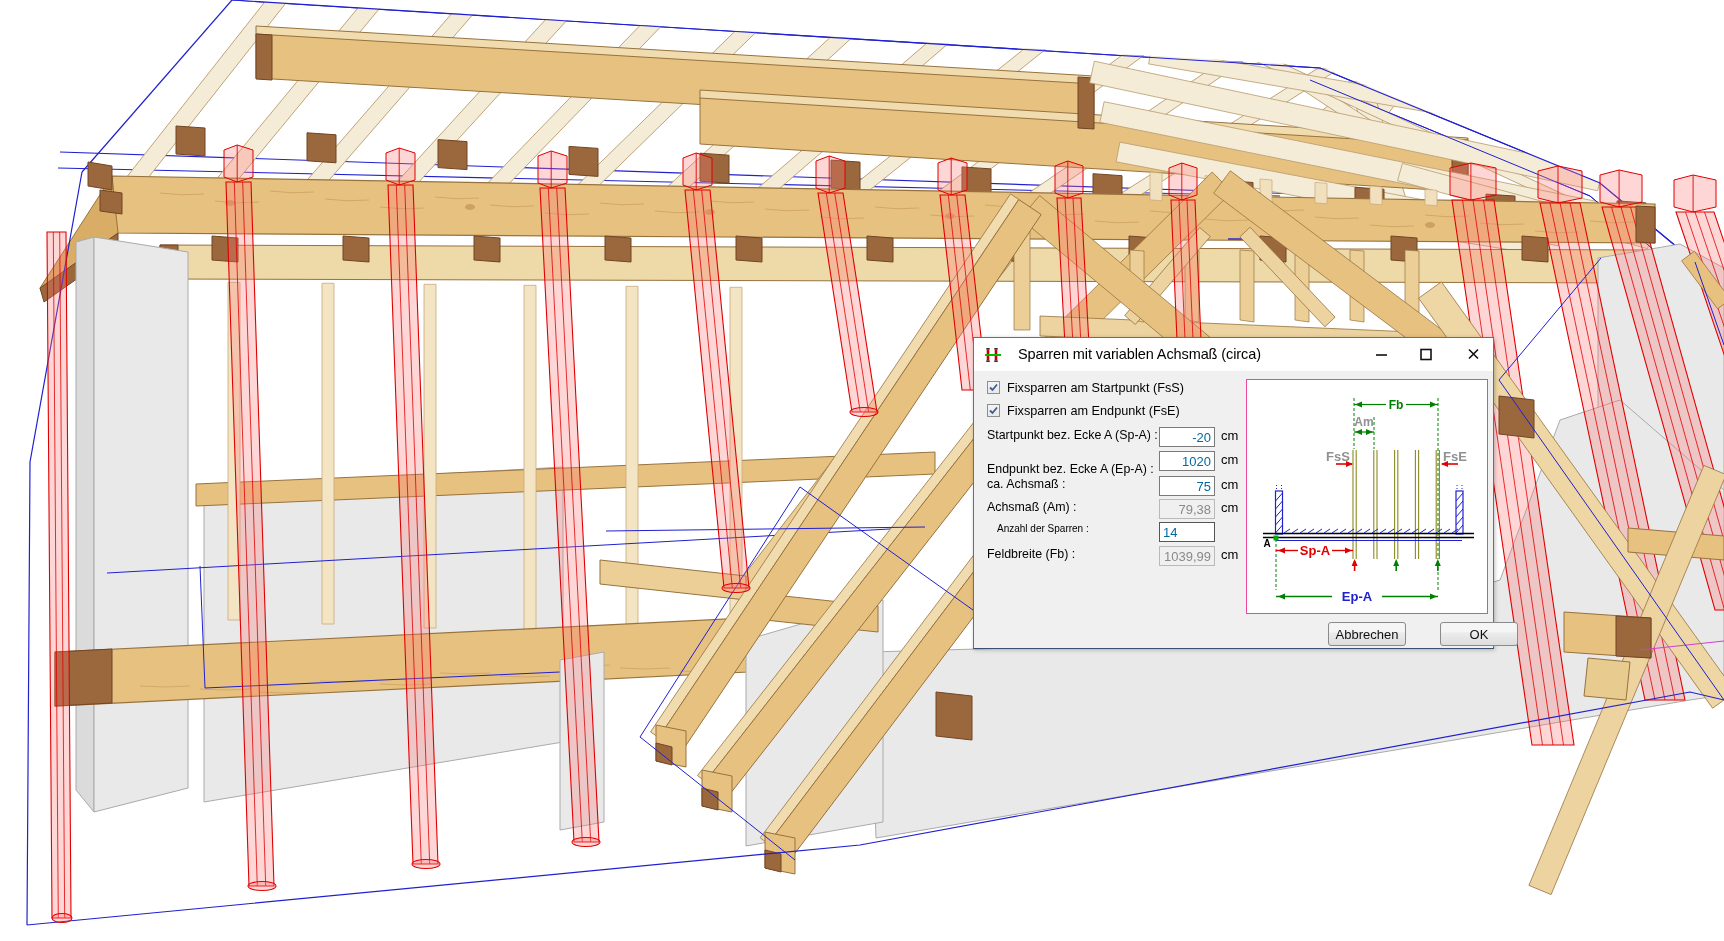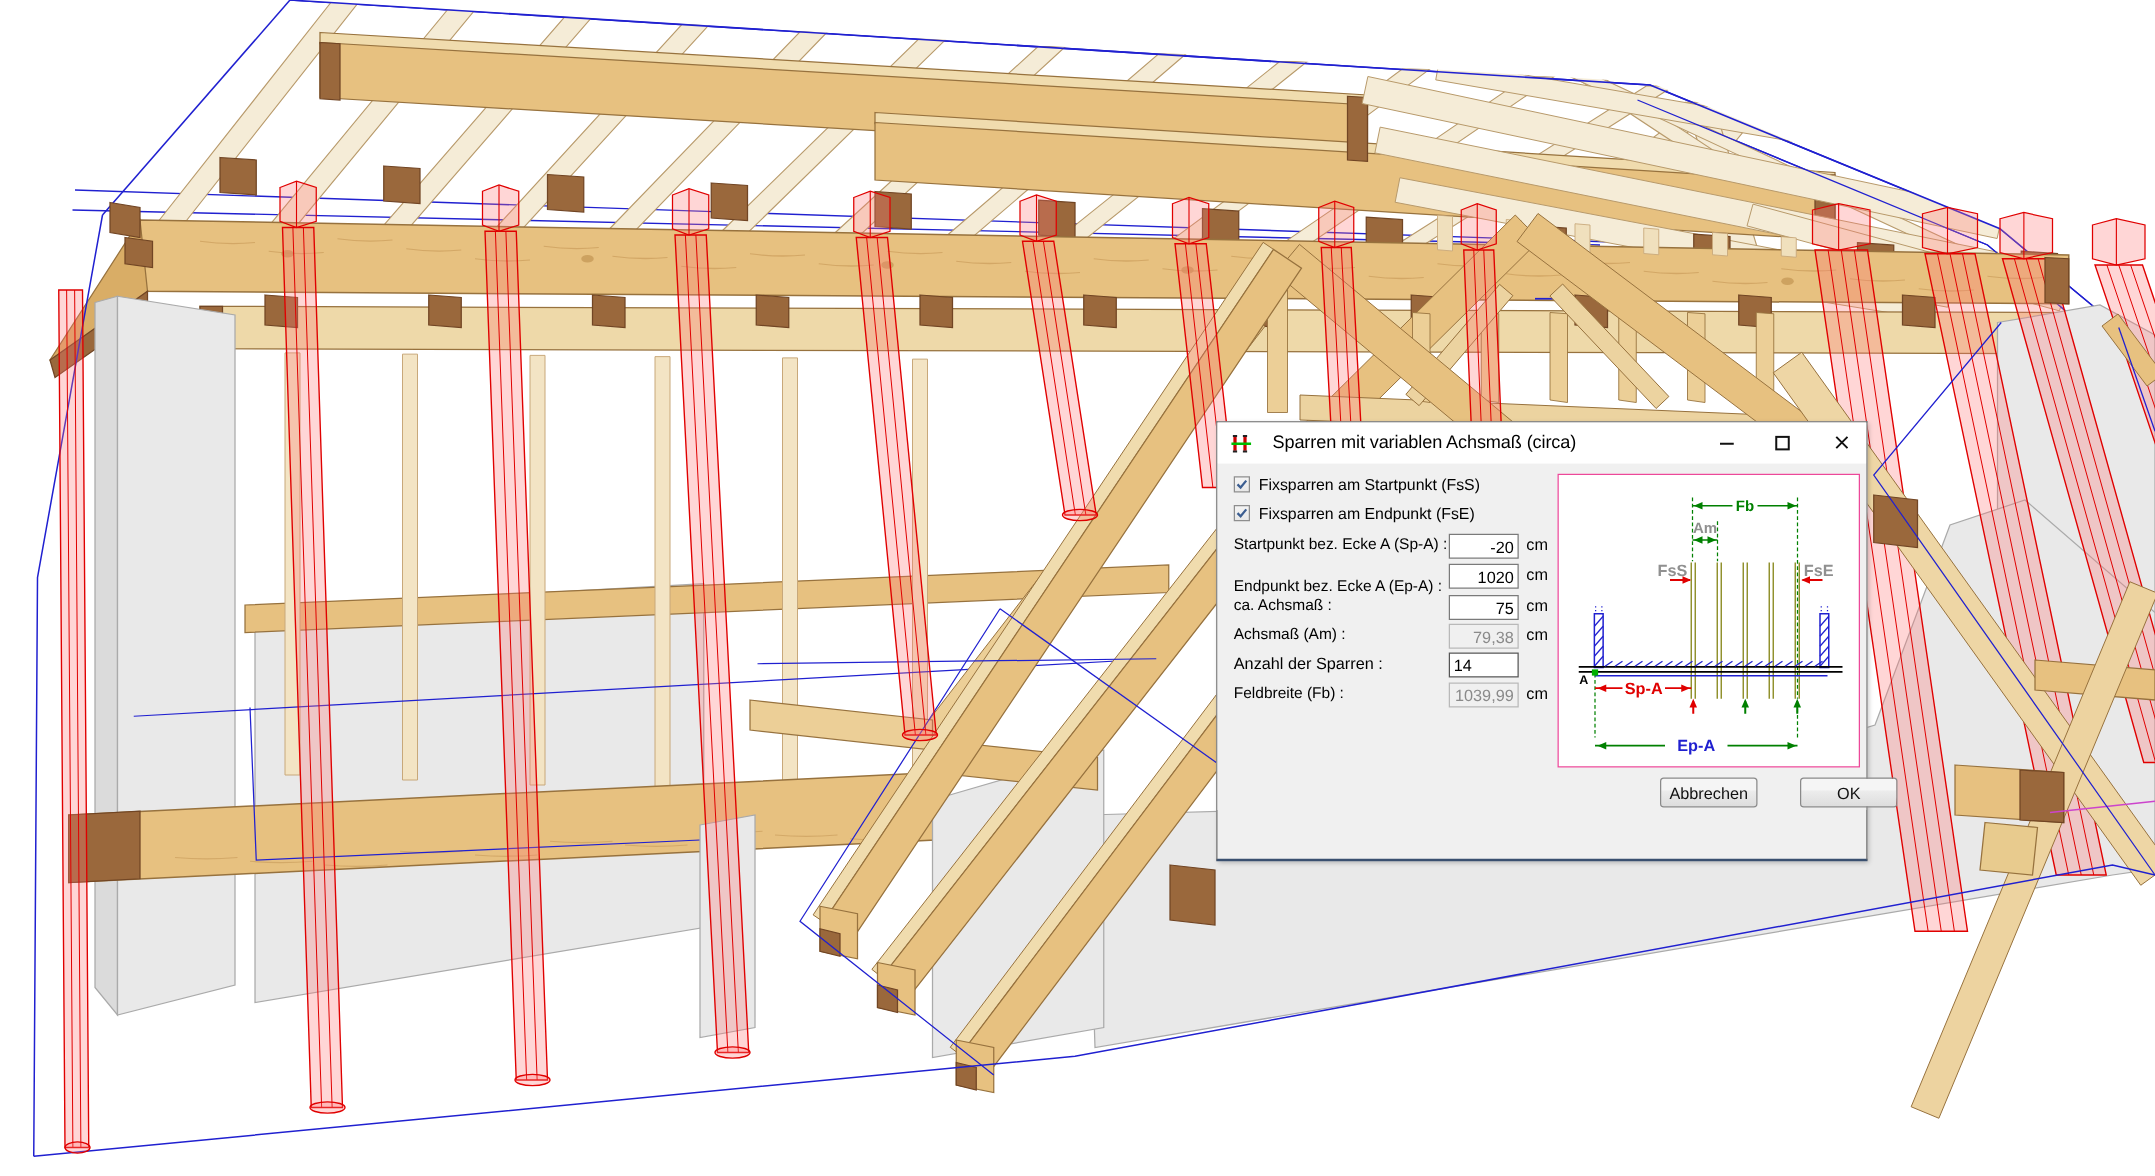--- a/index.html
+++ b/index.html
@@ -1,20 +1,20 @@
 <!DOCTYPE html>
 <html><head><meta charset="utf-8"><style>
 *{margin:0;padding:0;box-sizing:border-box;font-family:"Liberation Sans",sans-serif}
 body{width:1724px;height:941px;overflow:hidden;position:relative;background:#fff}
-#dlg{position:absolute;left:973px;top:337px;width:521px;height:352px;
+#dlg{position:absolute;left:973px;top:337px;width:521px;height:312px;
  border:1px solid #6e6e6e;border-bottom:2px solid #3a5070;background:#f0f0f0;box-shadow:1px 1px 4px rgba(0,0,0,0.25)}
 #ttl{position:absolute;left:0;top:0;width:100%;height:33px;background:#fff;}
 #bdy{position:absolute;left:0;top:33px;width:100%;height:277px;background:#f0f0f0;}
 .fld{position:absolute;left:185px;width:56px;height:20px;border:1px solid #7a7a7a;background:#fff;
- font-size:13px;text-align:right;padding:2px 3px 0 3px;color:#000000}
+ font-size:13px;text-align:right;padding:2px 3px 0 3px;color:#0369a1}
 .fld.dis{background:#f0f0f0;color:#8a8a8a;border-color:#b9b9b9}
 .fld.foc{border-color:#555555}
 #panel{position:absolute;left:272px;top:8px;width:242px;height:235px;background:#fff;border:1px solid #ec4899}
 .b{position:absolute;left:354px;top:251px;width:78px;height:24px;border:1px solid #8a8a8a;border-radius:3px;
  background:linear-gradient(#f5f5f5 40%,#ececec 45%,#dddddd);font-size:13px;color:#111}
 </style></head>
 <body>
 <svg width="1724" height="941" viewBox="0 0 1724 941" xmlns="http://www.w3.org/2000/svg" style="position:absolute;left:0;top:0">
 <rect width="1724" height="941" fill="#ffffff"></rect>
 <polyline points="232.0,0.0 1320.0,68.0 1600.0,183.0 1695.0,262.0 1724.0,278.0" fill="none" stroke="#2020d0" stroke-width="1.2"></polyline>
@@ -310,21 +310,21 @@
       <div style="position:absolute;left:247px;top:57px;font-size:13px;">cm</div>
       <div style="position:absolute;left:13px;top:91px;font-size:12.4px;color:#000">Endpunkt bez. Ecke A (Ep-A) :</div>
       <div class="fld" style="top:80px;">1020</div>
       <div style="position:absolute;left:247px;top:81px;font-size:13px;">cm</div>
       <div style="position:absolute;left:13px;top:106px;font-size:12.4px;color:#000">ca. Achsmaß :</div>
       <div class="fld" style="top:105px;">75</div>
       <div style="position:absolute;left:247px;top:106px;font-size:13px;">cm</div>
       <div style="position:absolute;left:13px;top:129px;font-size:12.4px;color:#000">Achsmaß (Am) :</div>
       <div class="fld dis" style="top:128px;">79,38</div>
       <div style="position:absolute;left:247px;top:129px;font-size:13px;">cm</div>
-      <div style="position:absolute;left:13px;top:152px;font-size:13px;color:#000">Anzahl der Sparren :</div>
+      <div style="position:absolute;left:23px;top:152px;font-size:10px;color:#000">Anzahl der Sparren :</div>
       <div class="fld foc" style="top:151px;text-align:left;">14</div>
       <div style="position:absolute;left:13px;top:176px;font-size:12.4px;color:#000">Feldbreite (Fb) :</div>
       <div class="fld dis" style="top:175px;">1039,99</div>
       <div style="position:absolute;left:247px;top:176px;font-size:13px;">cm</div>
   <div id="panel"><svg width="242" height="235" viewBox="0 0 242 235" xmlns="http://www.w3.org/2000/svg">
           <line x1="107" y1="24.5" x2="139" y2="24.5" stroke="#008000" stroke-width="1.2"></line>
           <line x1="159" y1="24.5" x2="191" y2="24.5" stroke="#008000" stroke-width="1.2"></line>
           <path d="M108 24.5 l7 -3 v6 z" fill="#008000"></path>
           <path d="M190 24.5 l-7 -3 v6 z" fill="#008000"></path>
           <text x="149" y="29" fill="#008000" font-size="12" font-weight="bold" text-anchor="middle" font-family="Liberation Sans,sans-serif">Fb</text>

